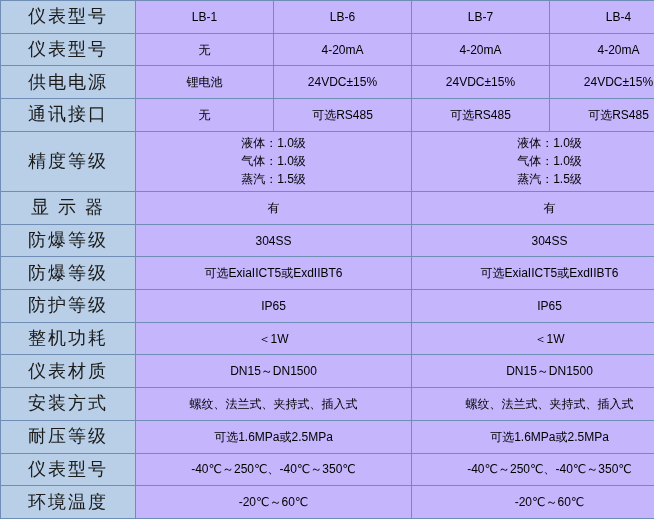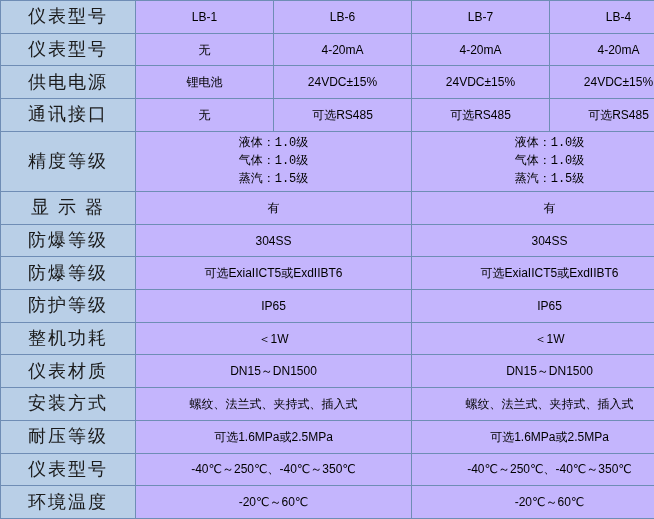--- a/index.html
+++ b/index.html
@@ -35,21 +35,20 @@
     letter-spacing: 2px;
     color: #1b1b1b;
     font-size: 18px;
     width: 128px;
   }
   #spec-table td.val {
     width: 131px;
   }
   .multi-line div {
     white-space: nowrap;
-    font-family: Liberation Mono, monospace;
   }
   .nowrap {
     white-space: nowrap;
   }
 </style>
 </head>
 <body>
 
 <table id="spec-table">
   <tbody>

